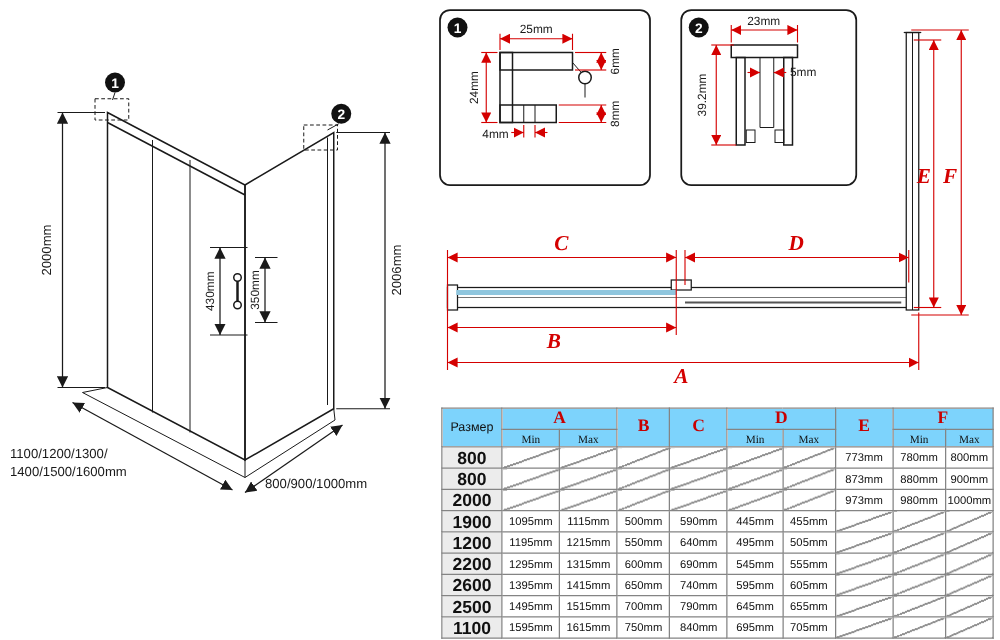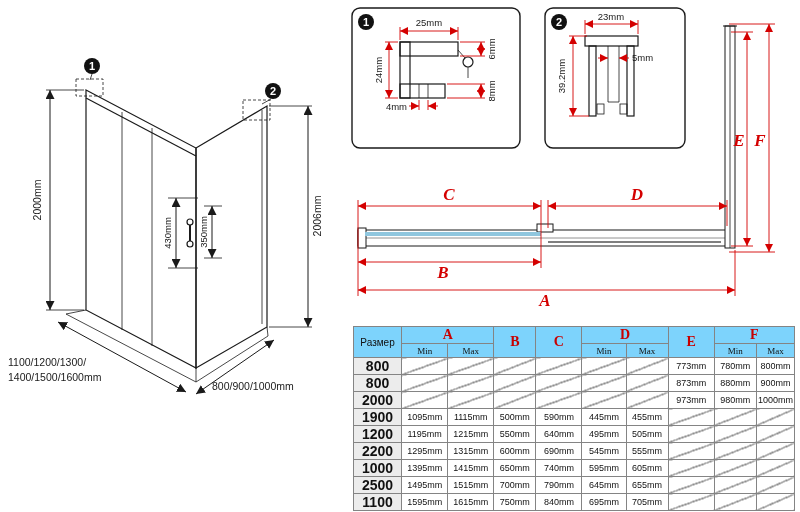--- a/index.html
+++ b/index.html
@@ -367,21 +367,21 @@
         <td>1315mm</td>
         <td>600mm</td>
         <td>690mm</td>
         <td>545mm</td>
         <td>555mm</td>
         <td class="x"></td>
         <td class="x"></td>
         <td class="x"></td>
       </tr>
       <tr>
-        <td class="size">1000</td>
+        <td class="size">2600</td>
         <td>1395mm</td>
         <td>1415mm</td>
         <td>650mm</td>
         <td>740mm</td>
         <td>595mm</td>
         <td>605mm</td>
         <td class="x"></td>
         <td class="x"></td>
         <td class="x"></td>
       </tr>

